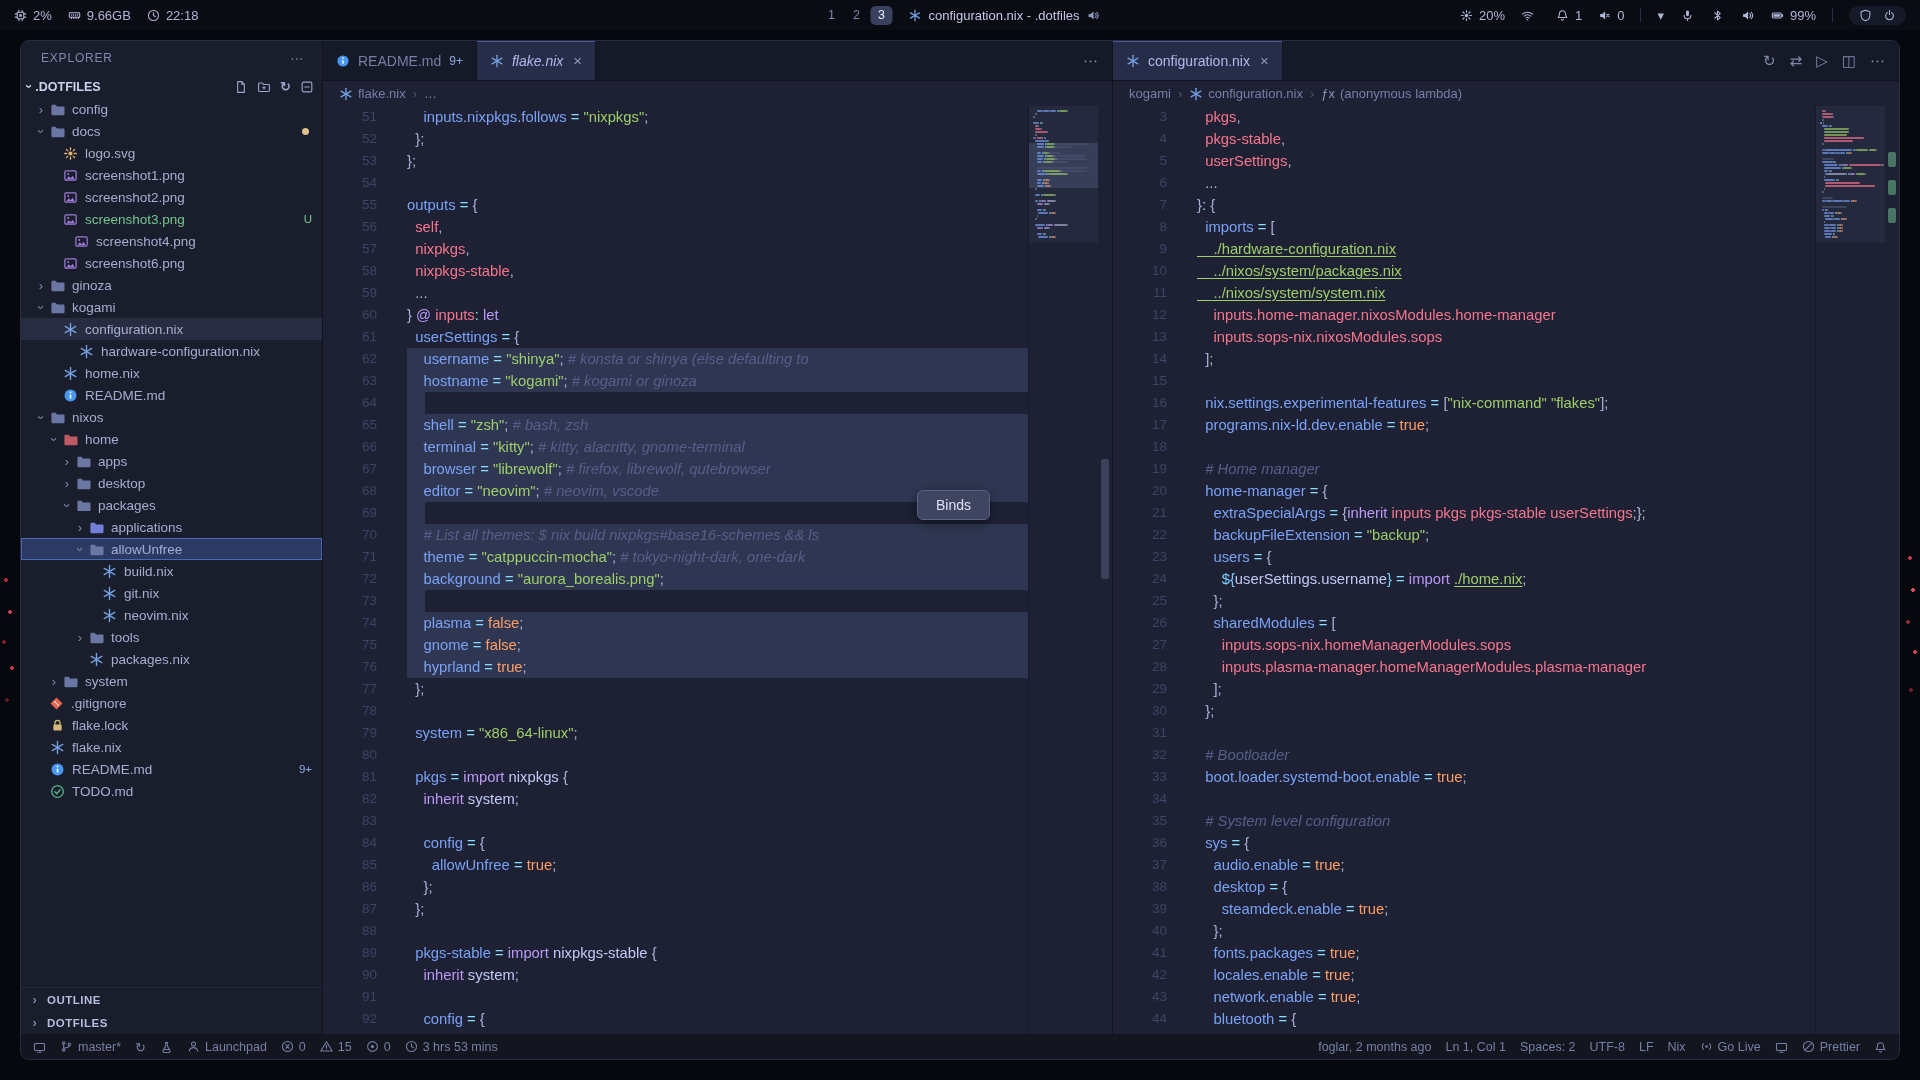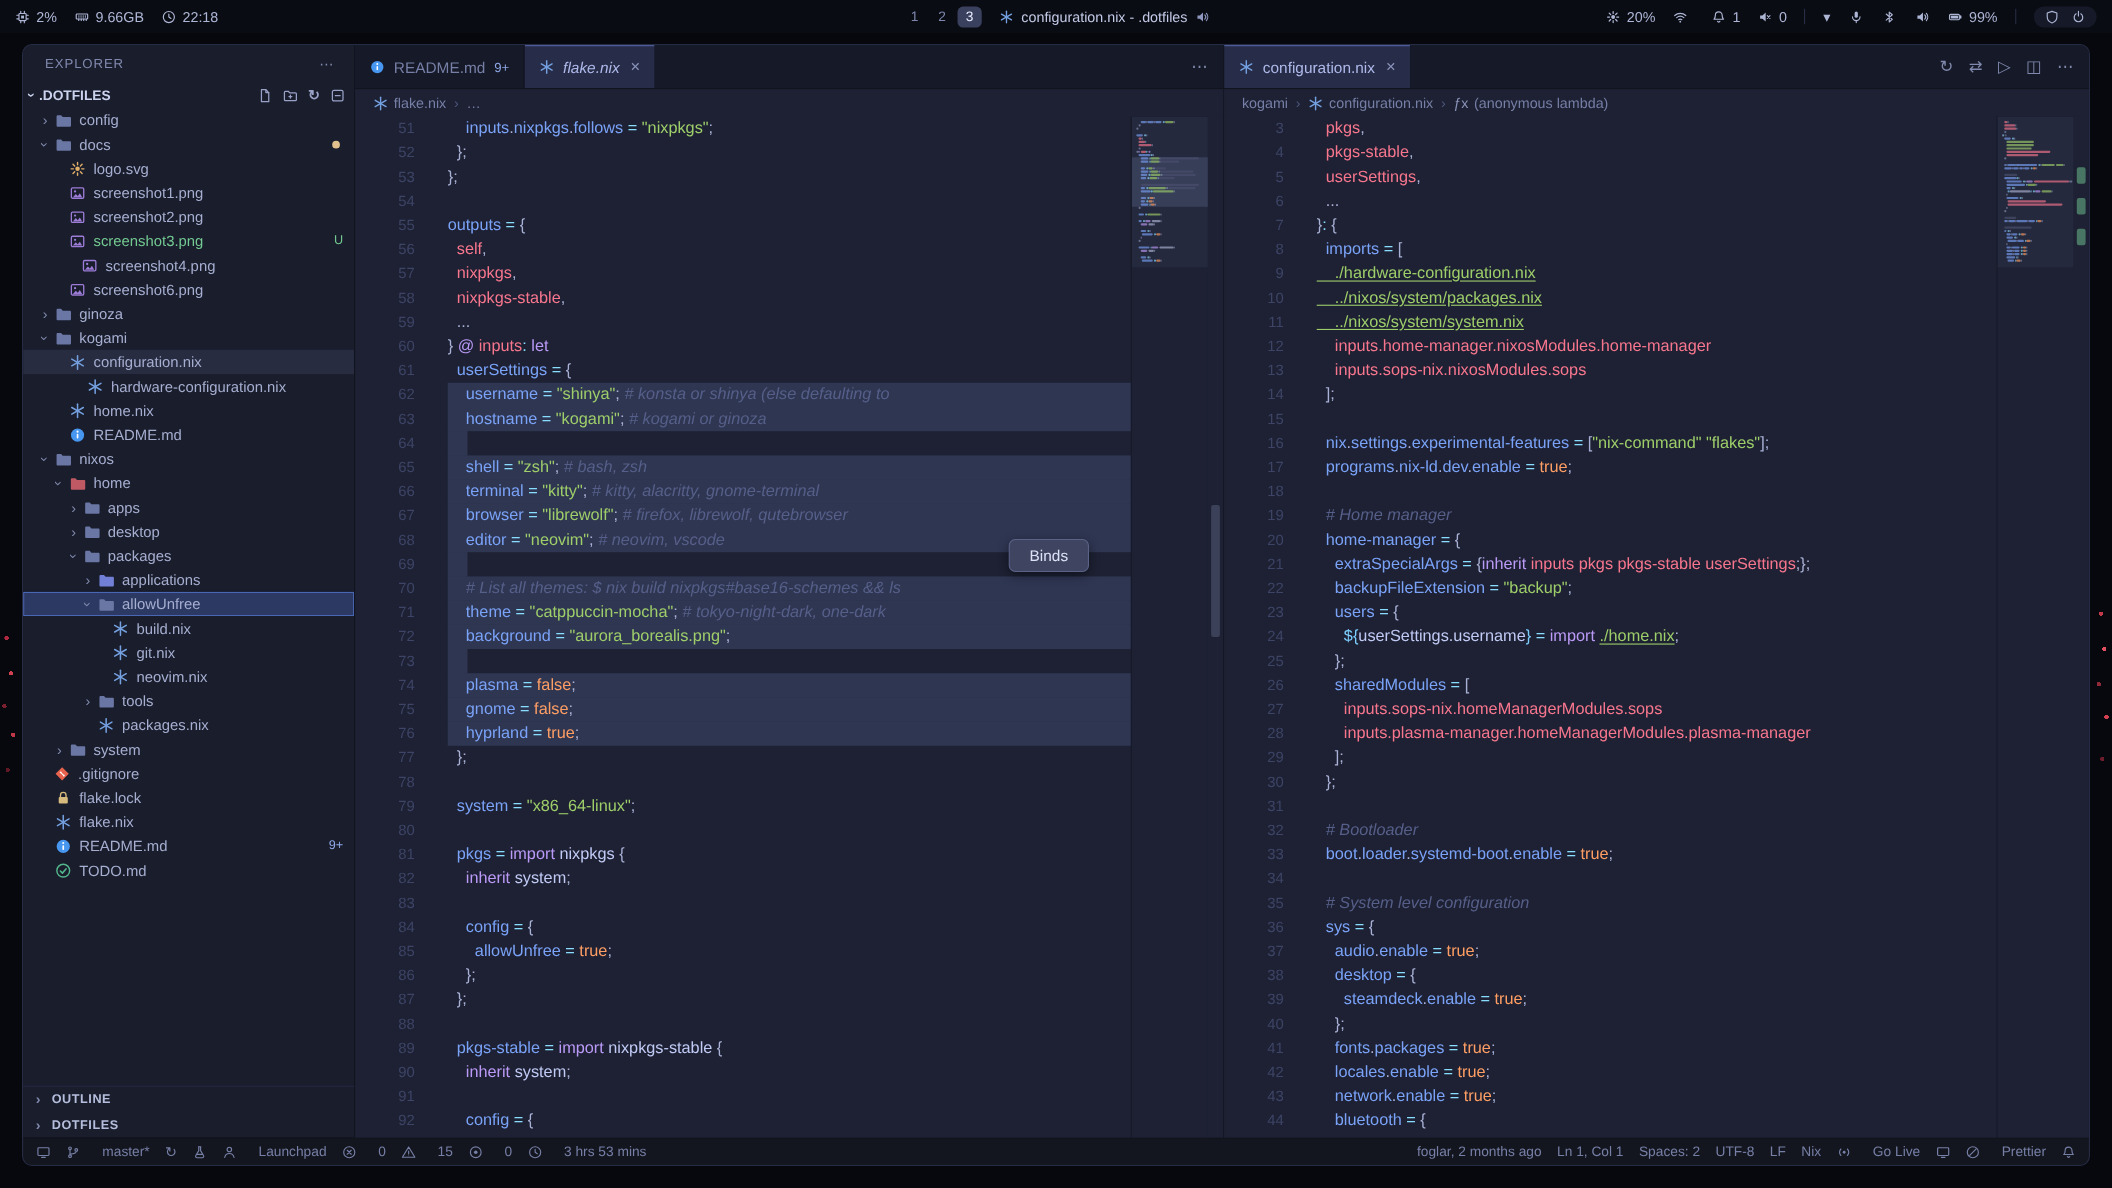--- a/index.html
+++ b/index.html
@@ -104,21 +104,21 @@
   .rmark.g { background:rgba(110,190,140,.55); }
 
   .binds { position:absolute; left:594px; top:384px; height:30px; padding:0 18px; background:#3f4560; border:1px solid #5a6288;
     border-radius:6px; color:#dde2f7; font-size:14px; display:flex; align-items:center; box-shadow:0 3px 10px rgba(0,0,0,.45); z-index:3; }
 
   
   .statusbar { height:25px; background:#14161f; border-top:1px solid #11131d; display:flex; align-items:center;
     justify-content:space-between; padding:0 12px; font-size:12.5px; color:#767fa6; flex:none; }
   .statusbar .ic { width:13px; height:13px; }
   .sb-items { display:flex; align-items:center; gap:14px; white-space:nowrap; }
-  .sb-item { display:flex; align-items:center; gap:20px; }
+  .sb-item { display:flex; align-items:flex-start; gap:5px; }
 </style>
 </head>
 <body>
 
 <div class="topbar">
   <div class="tb-group" id="tb-left">
       <span class="tb-mod">
         <span class="iw">
           <svg class="ic" viewBox="0 0 16 16" fill="none" stroke="currentColor" stroke-width="1.3" stroke-linecap="round" stroke-linejoin="round">
             <rect x="4" y="4" width="8" height="8" rx="1"></rect>

